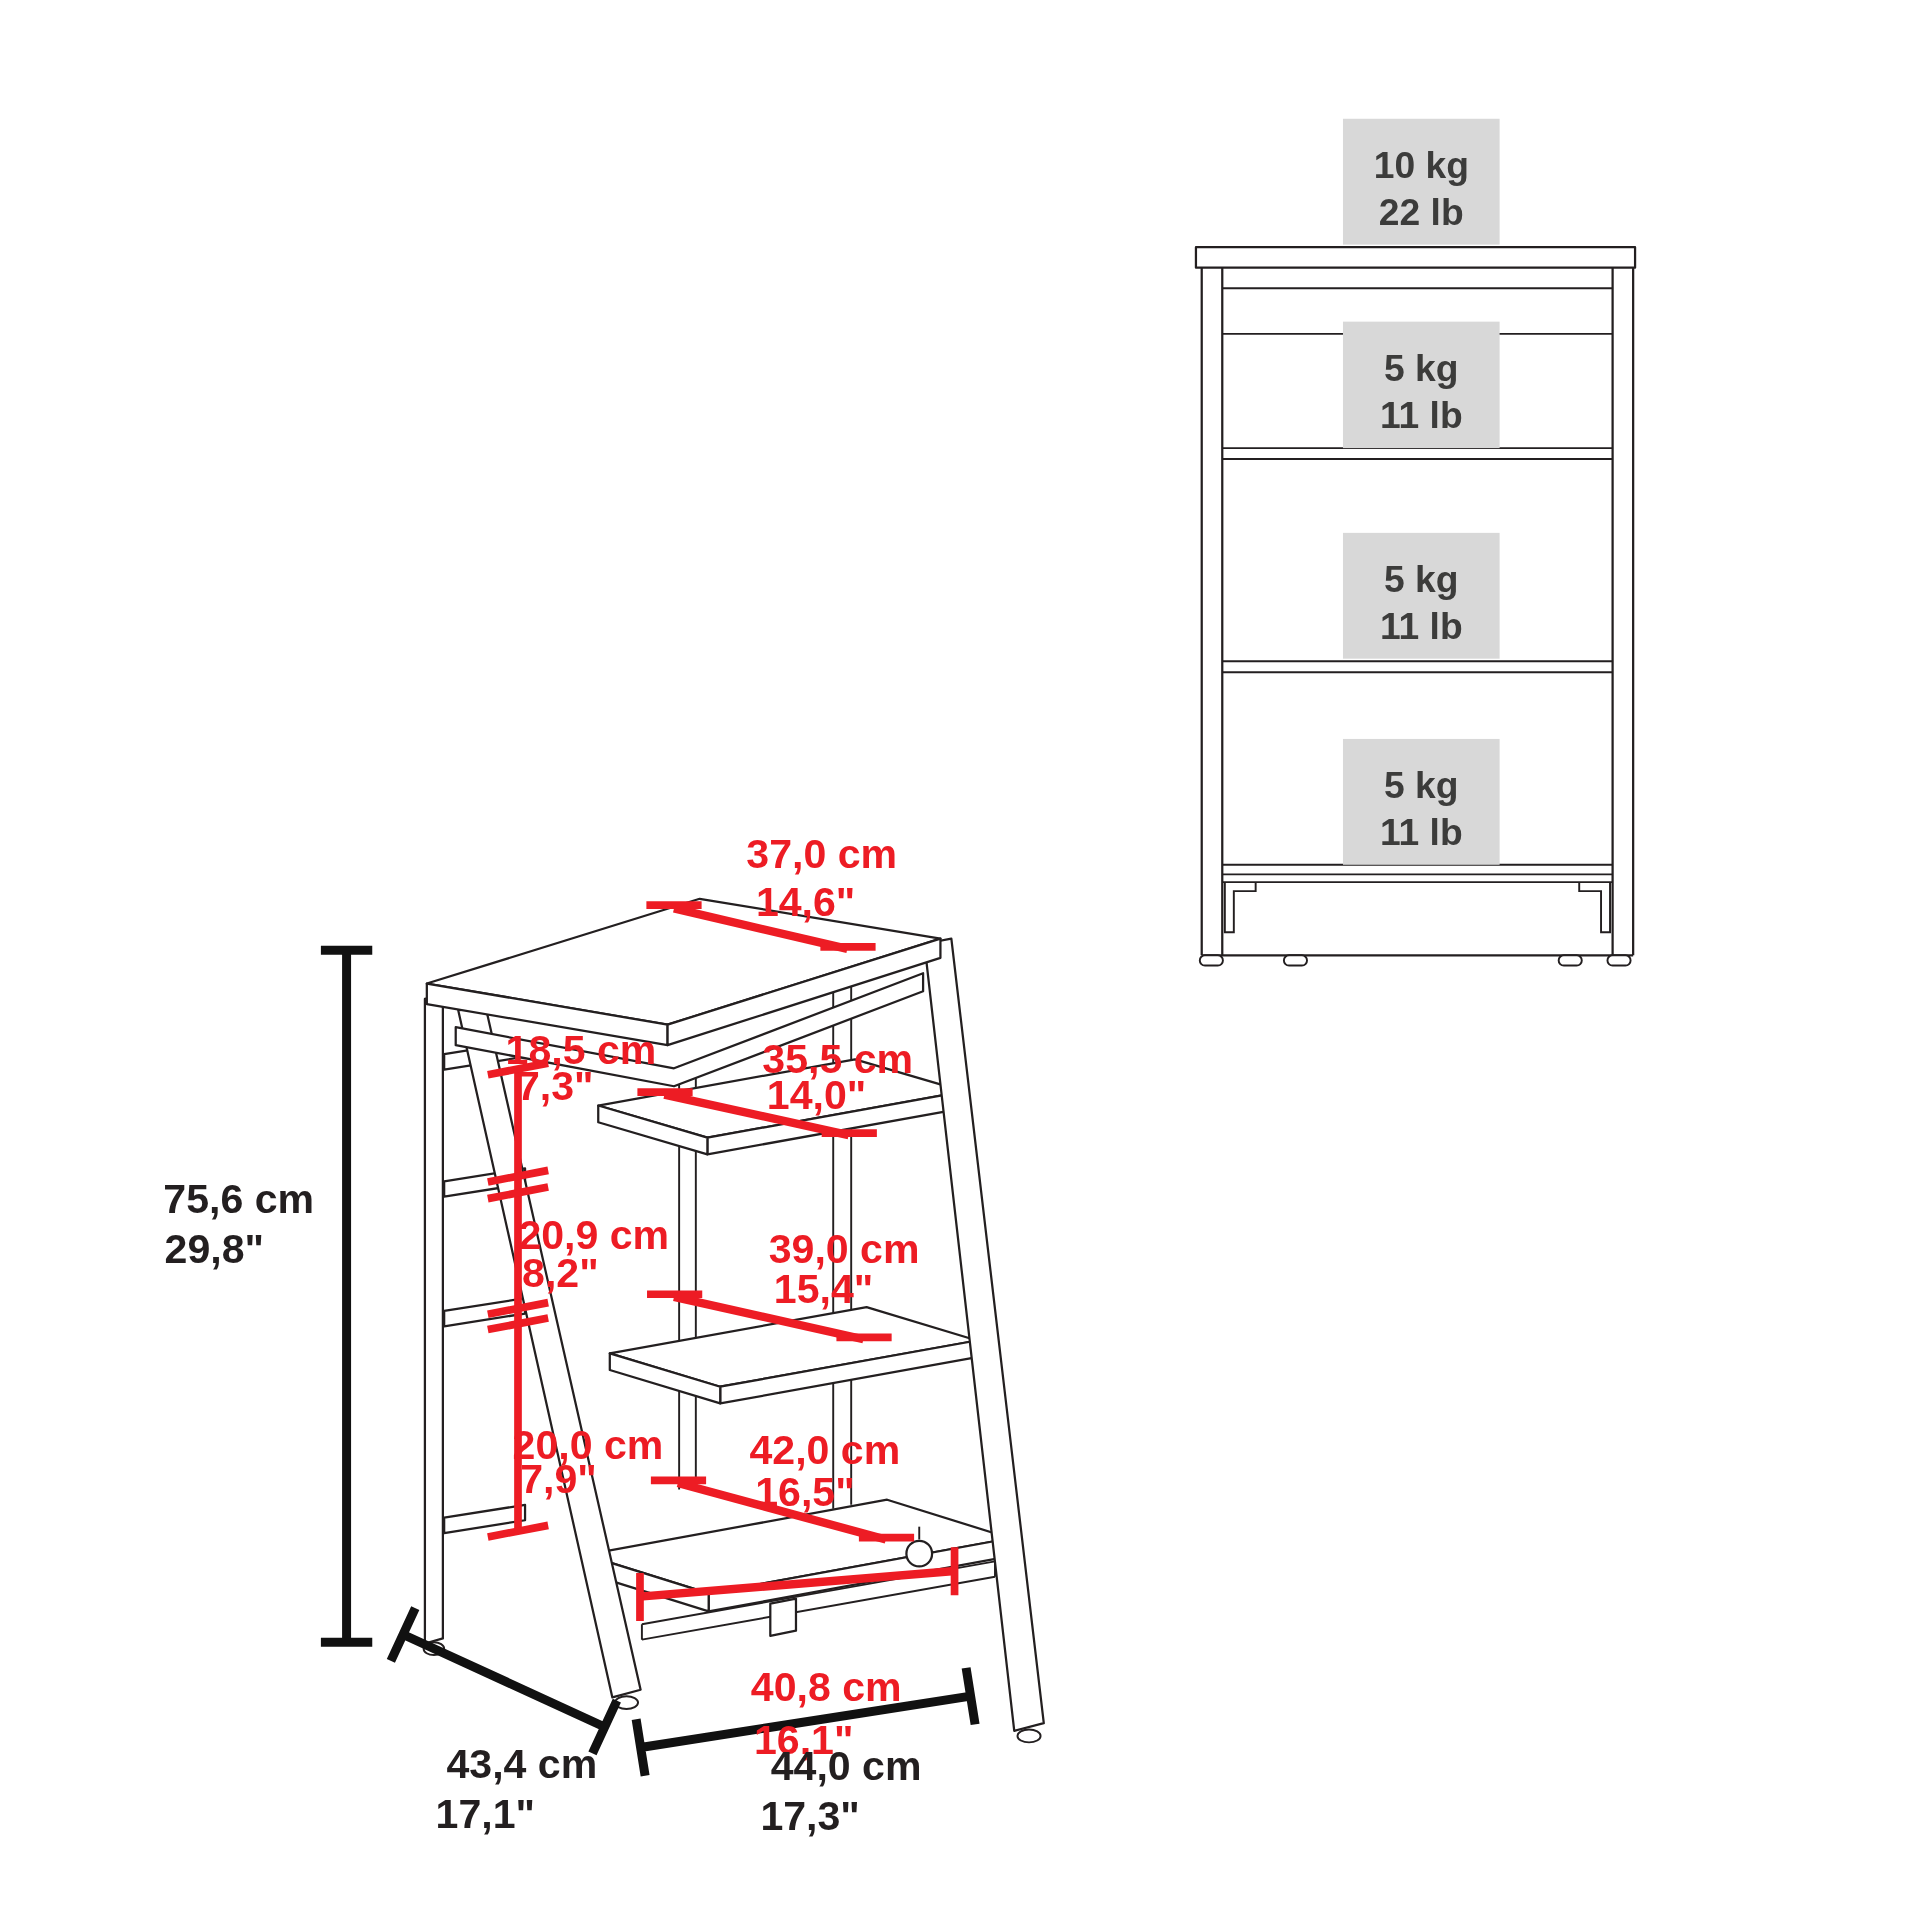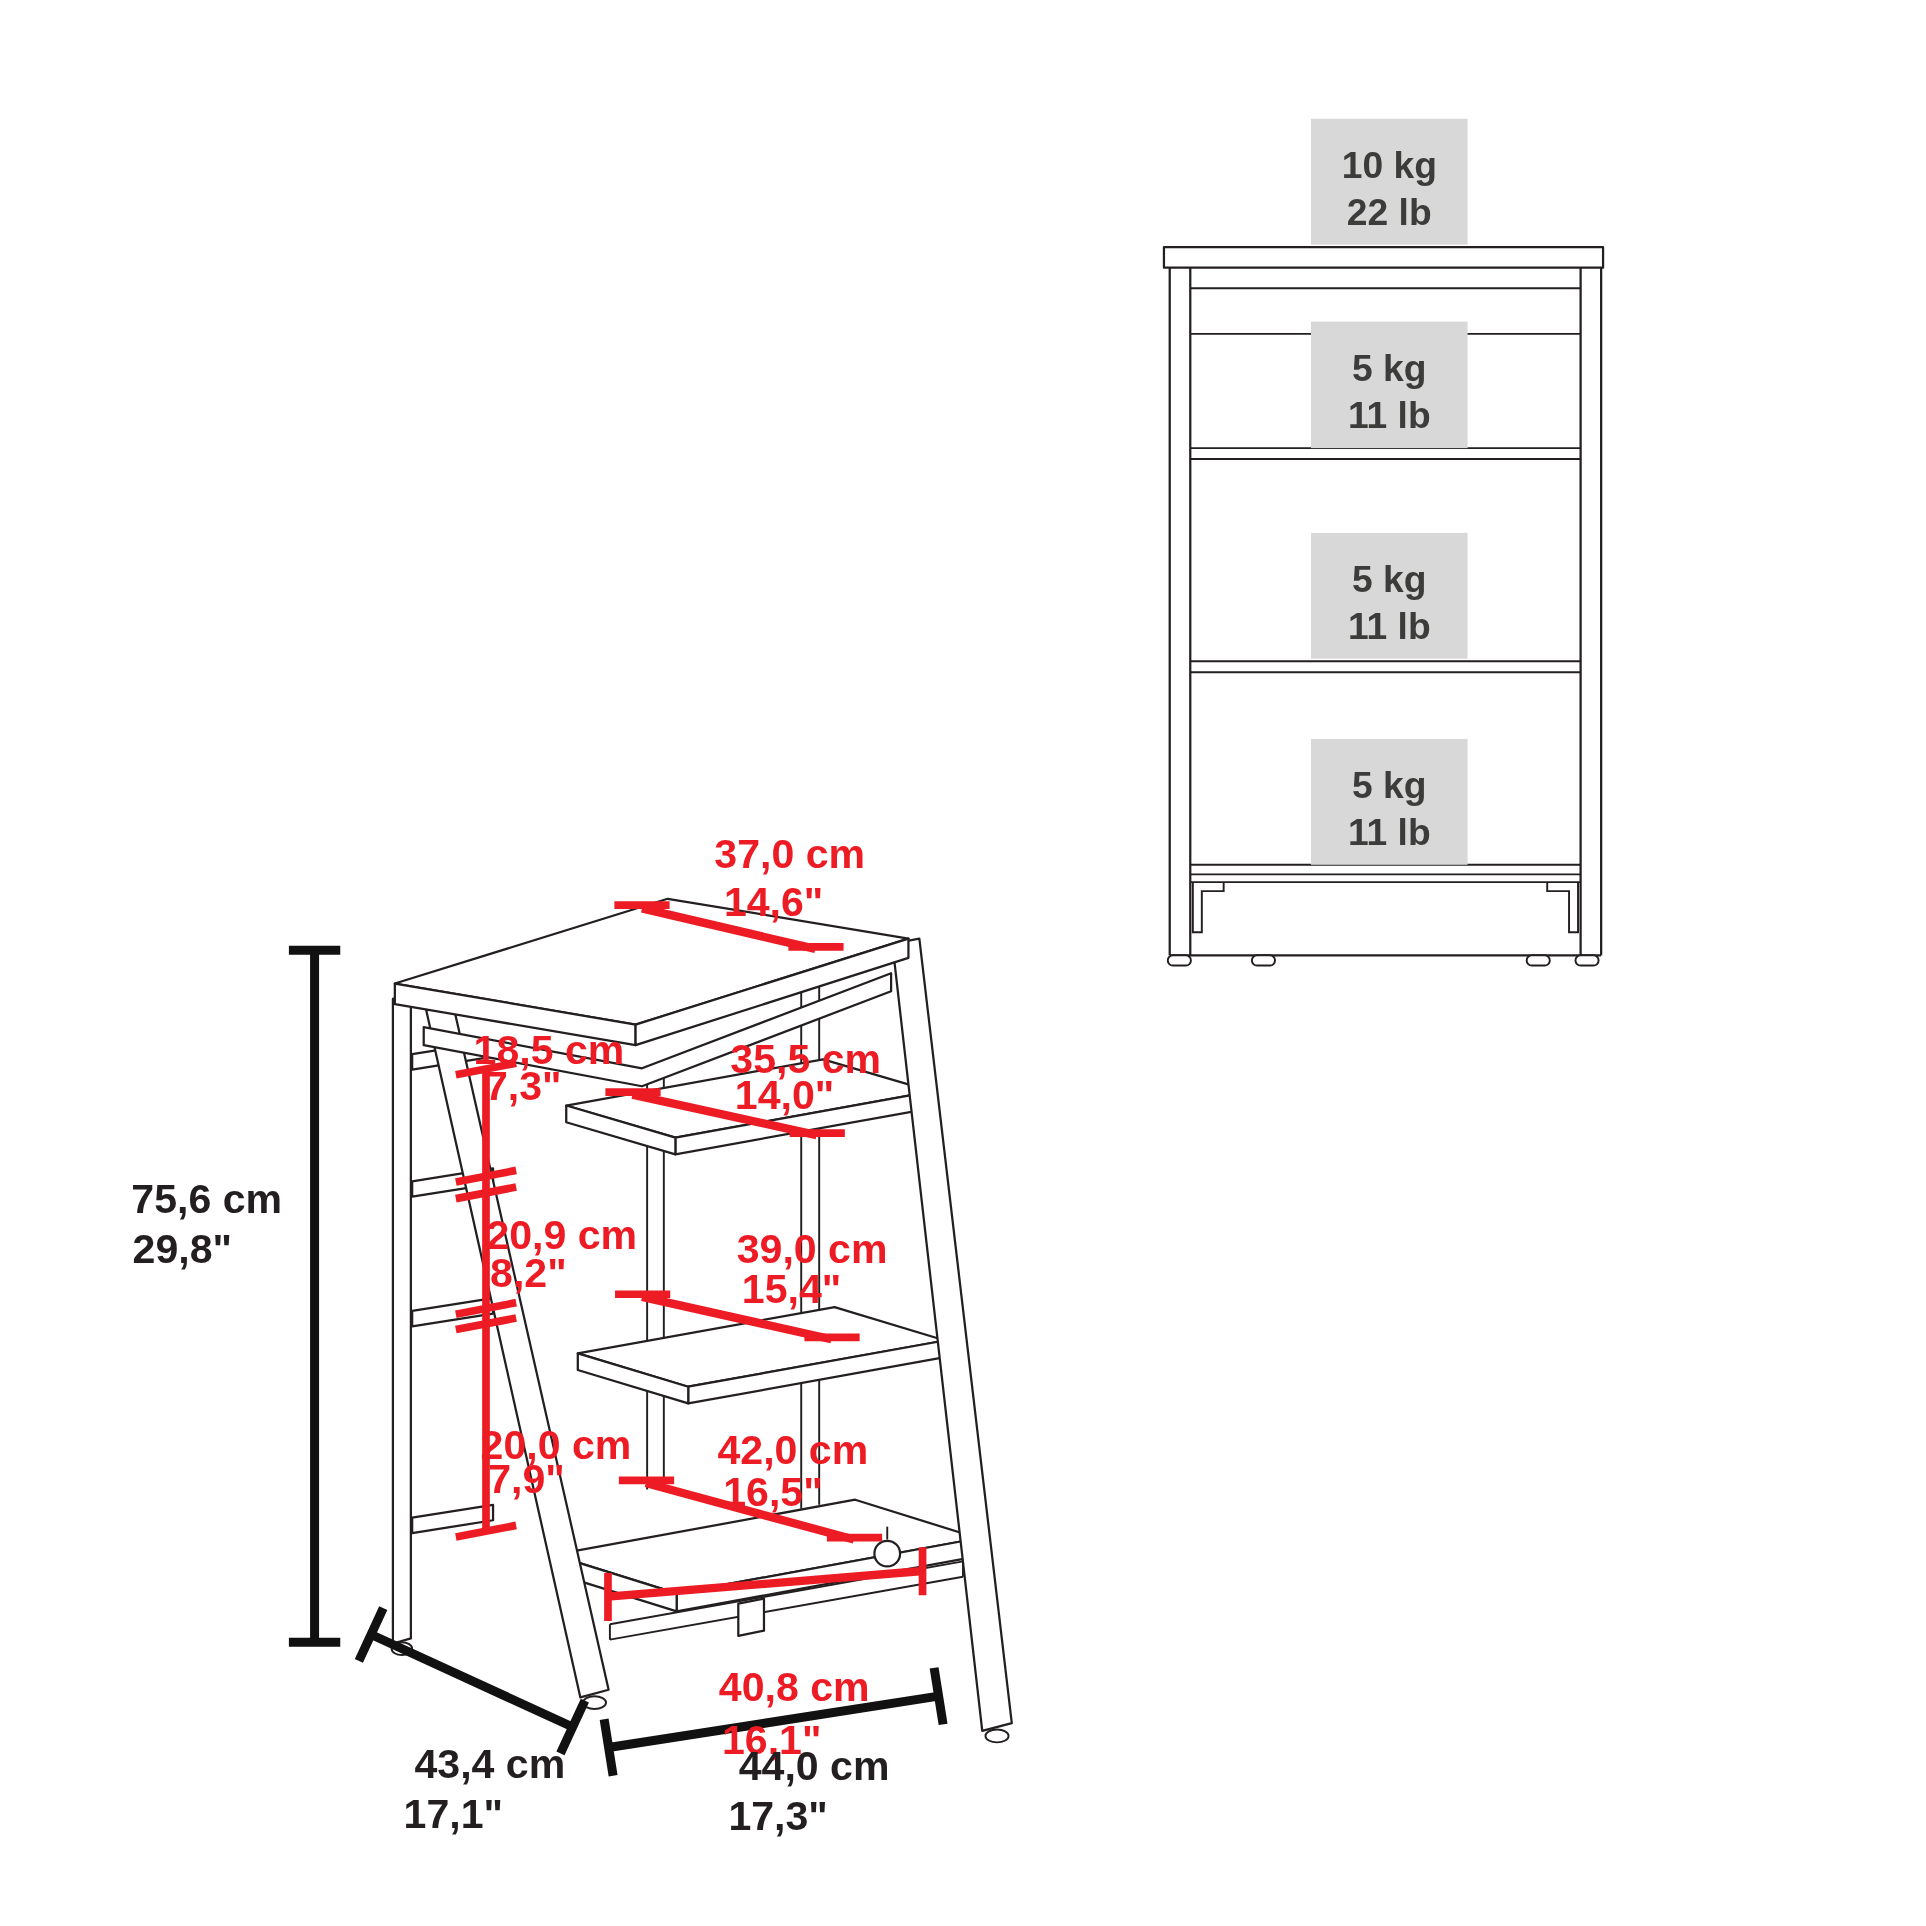--- a/index.html
+++ b/index.html
@@ -1,17 +1,17 @@
 <!DOCTYPE html>
 <html style="font-size:10.3px"><head>
 <meta charset="utf-8">
 <style>
   html,body{margin:0;padding:0;background:#ffffff;}
   .canvas{position:relative;width:1826px;height:1926px;background:#ffffff;overflow:hidden;
-          font-family:"Liberation Sans", sans-serif;}
+          font-family:"Liberation Sans", sans-serif;margin-left:32px;}
   svg{display:block;}
   .ln{fill:none;stroke:#231f20;stroke-width:3.5;stroke-linejoin:round;}
   .lnthin{fill:none;stroke:#231f20;stroke-width:3;}
   .panel{fill:#ffffff;stroke:#231f20;stroke-width:3.5;stroke-linejoin:round;}
   .redln{fill:none;stroke:#ed1c24;stroke-width:13;stroke-linecap:butt;}
   .redtick{fill:none;stroke:#ed1c24;stroke-width:12;stroke-linecap:butt;}
   .blkdim{fill:none;stroke:#111111;stroke-width:14;stroke-linecap:butt;}
   .loadbox{fill:#d8d8d8;stroke:none;}
   .foot{fill:#ffffff;stroke:#231f20;stroke-width:3;}
   text{font-family:"Liberation Sans", sans-serif;}

